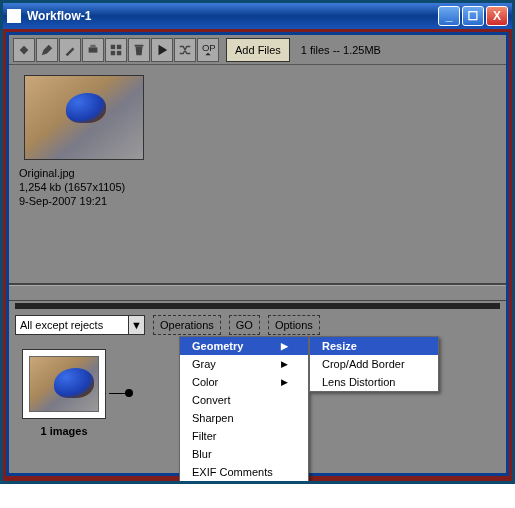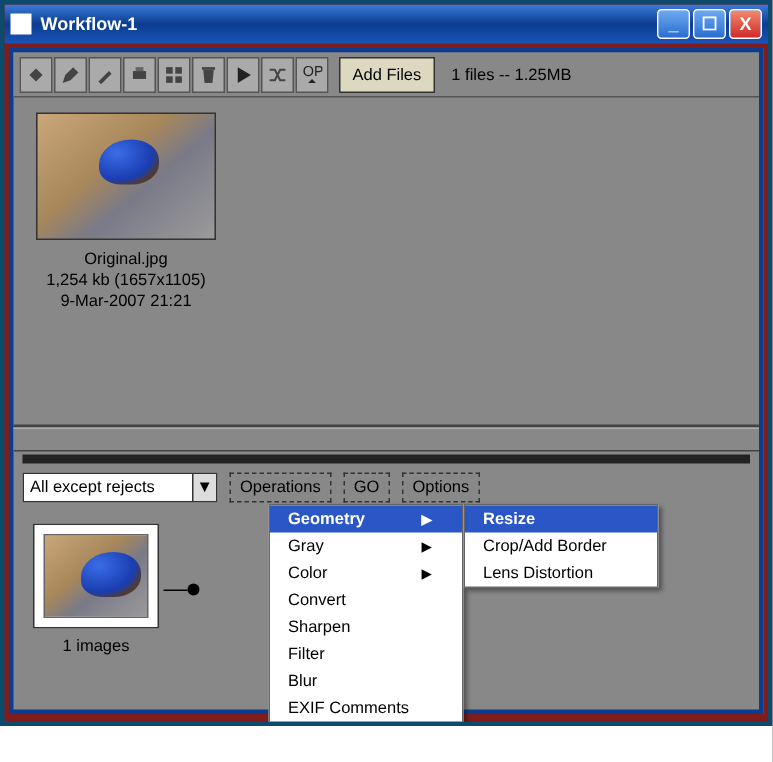--- a/index.html
+++ b/index.html
@@ -13,21 +13,21 @@
   .winbtn.min { background: linear-gradient(to bottom,#6da9f0,#2a6dd0); }
   .winbtn.max { background: linear-gradient(to bottom,#6da9f0,#2a6dd0); }
   .winbtn.close { background: linear-gradient(to bottom,#f08a6d,#d02a2a); }
   .client { border: 3px solid #0a3d8f; margin: 3px; height: calc(100% - 34px); background: #888; position: relative; }
   .toolbar { height: 30px; background: #888; border-bottom: 1px solid #555; display: flex; align-items: center; padding: 2px 4px; gap: 1px; }
   .tbtn { width: 22px; height: 24px; border: 1px solid #555; background: #aaa; display: flex; align-items: center; justify-content: center; cursor: pointer; }
   .tbtn svg { width: 14px; height: 14px; }
   .addfiles { height: 24px; padding: 0 8px; background: #ddd9c0; border: 1px solid #333; margin-left: 6px; cursor: pointer; }
   .status { margin-left: 10px; color: #000; }
   .thumbs-top { height: 220px; padding: 10px; border-bottom: 2px solid #444; }
-  .thumb { width: 130px; text-align: center; }
+  .thumb { width: 130px; }
   .thumb-img { width: 120px; height: 85px; border: 1px solid #333; margin: 0 auto 6px; }
   .thumb-caption { color: #000; line-height: 14px; }
   .divider { height: 16px; background: #888; border-top: 1px solid #aaa; border-bottom: 1px solid #444; }
   .hscroll { height: 6px; background: #222; margin: 2px 6px; }
   .controls { display: flex; align-items: center; padding: 4px 6px; gap: 8px; }
   .dropdown { display: flex; border: 1px solid #333; background: #fff; height: 20px; }
   .dropdown input { border: none; width: 112px; padding: 0 4px; font-size: 11px; }
   .dropdown .dd-arrow { width: 16px; background: #ddd; border-left: 1px solid #333; display: flex; align-items: center; justify-content: center; cursor: pointer; }
   .cbtn { height: 20px; padding: 0 6px; border: 1px dashed #333; background: #888; cursor: pointer; }
   .bottom { padding: 10px; display: flex; align-items: center; }
@@ -112,21 +112,21 @@
         </div>
       <button class="addfiles">Add Files</button>
       <div class="status">1 files -- 1.25MB</div>
     </div>
 
     <div class="thumbs-top">
       <div class="thumb">
         <div class="thumb-img bird"></div>
         <div class="thumb-caption">Original.jpg</div>
         <div class="thumb-caption">1,254 kb (1657x1105)</div>
-        <div class="thumb-caption">9-Mar-2007 21:21</div>
+        <div class="thumb-caption">9-Sep-2007 19:21</div>
       </div>
     </div>
 
     <div class="divider"></div>
     <div class="hscroll"></div>
 
     <div class="controls">
       <div class="dropdown">
         <input readonly="" value="All except rejects" style="">
         <div class="dd-arrow">▼</div>
@@ -134,21 +134,21 @@
       <button class="cbtn">Operations</button>
       <button class="cbtn">GO</button>
       <button class="cbtn">Options</button>
     </div>
 
     <div class="bottom">
       <div class="thumb2">
         <div class="thumb2-outer">
           <div class="thumb2-img bird"></div>
         </div>
-        <div style="font-weight:normal;">1 images</div>
+        <div style="font-weight:bold;">1 images</div>
       </div>
       <div class="node-arm"></div>
       <div class="node-dot"></div>
     </div>
 
     <div class="menu" id="menu1" style="left:170px; top:301px; width:130px;">
         <div class="menu-item hl">
           <span>Geometry</span>
           <span class="arrow">▶</span>
         </div>

